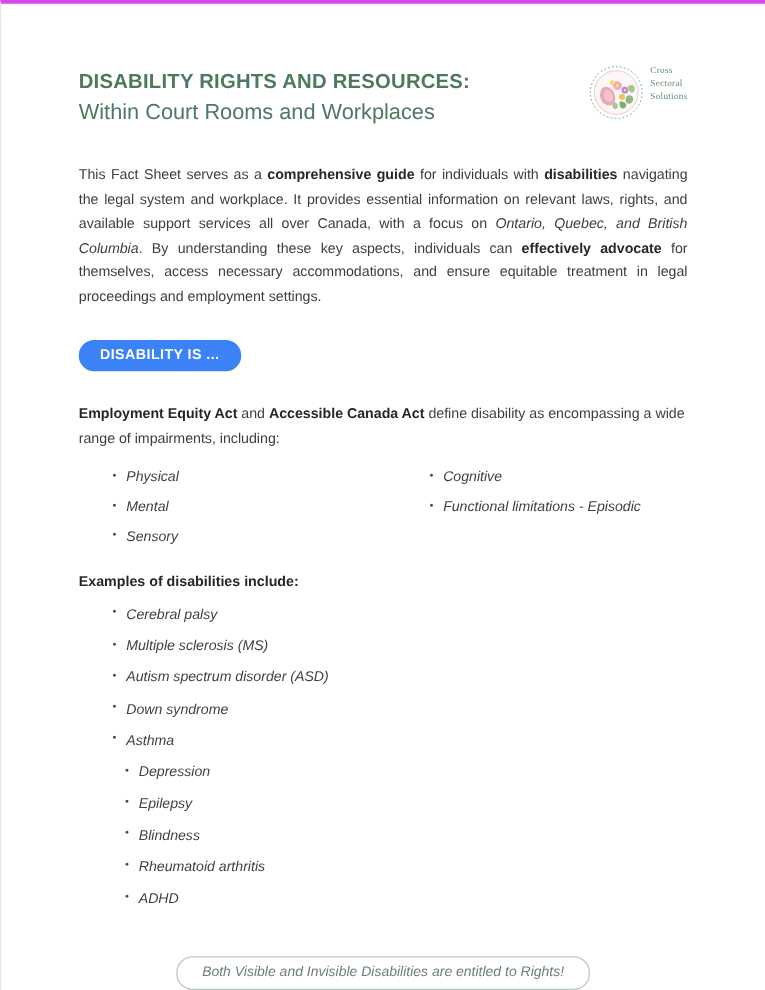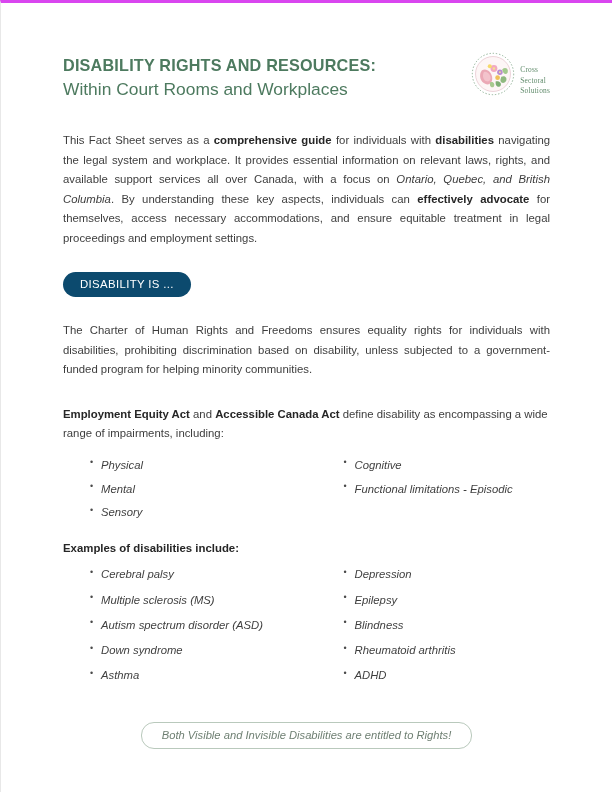--- a/index.html
+++ b/index.html
@@ -43,21 +43,21 @@
   .title-line2 {
     font-size: 17.4px;
     font-weight: normal;
     color: #4d7a5f;
     line-height: 1.35;
     margin-top: 2px;
   }
 
   .logo {
     display: flex;
-    align-items: flex-end;
+    align-items: flex-start;
     gap: 4px;
     margin-top: -2px;
   }
   .logo-mark {
     width: 46px;
     height: 46px;
     flex: none;
   }
   .logo-text {
     font-family: "Liberation Serif", serif;
@@ -77,24 +77,24 @@
   }
   .para.intro { margin-top: 30px; }
   .para b { font-weight: bold; color: #262626; margin-top: 41px; }
   .para i { font-style: italic; }
   .para.left-align { text-align: left; }
 
   
   .pill-row { margin-top: 24px; }
   .pill {
     display: inline-block;
-    background: #0c4a6e;
+    background: #3b82f6;
     color: #ffffff;
     font-size: 11.4px;
-    font-weight: normal;
+    font-weight: bold;
     letter-spacing: 0.35px;
     padding: 6px 17px 7px;
     border-radius: 14px;
   }
 
   .para.charter { margin-top: 24px; }
   .para.acts { margin-top: 25px; }
 
   
   .cols {
@@ -124,21 +124,21 @@
     font-style: normal;
   }
 
   .subhead {
     font-size: 11.4px;
     font-weight: bold;
     color: #262626;
     margin-top: 13px;
   }
 
-  .cols.examples { margin-top: 13px; }
+  .cols.examples { margin-top: 13px; flex-direction: column; }
   .cols.examples .blist li { margin-bottom: 10.6px; }
 
   
   .footer-wrap {
     display: flex;
     justify-content: center;
     margin-top: 28px;
   }
   .callout {
     border: 1px solid #b9c9bc;
@@ -185,21 +185,20 @@
       </div>
     </div>
   </div>
 
   <p class="para intro"><span>This Fact Sheet serves as a </span><b>comprehensive guide</b><span> for individuals with </span><b>disabilities</b><span> navigating the legal system and workplace. It provides essential information on relevant laws, rights, and available support services all over Canada, with a focus on </span><i>Ontario, Quebec, and British Columbia</i><span>. By understanding these key aspects, individuals can </span><b>effectively advocate</b><span> for themselves, access necessary accommodations, and ensure equitable treatment in legal proceedings and employment settings.</span></p>
 
   <div class="pill-row">
     <span class="pill">DISABILITY IS ...</span>
   </div>
 
-  <p class="para charter">The Charter of Human Rights and Freedoms ensures equality rights for individuals with disabilities, prohibiting discrimination based on disability, unless subjected to a government-funded program for helping minority communities.</p>
 
   <p class="para acts left-align"><b>Employment Equity Act</b><span> and </span><b>Accessible Canada Act</b><span> define disability as encompassing a wide range of impairments, including:</span></p>
 
   <div class="cols">
     <div class="col left">
       <ul class="blist">
         <li>Physical</li>
         <li>Mental</li>
         <li>Sensory</li>
       </ul>

